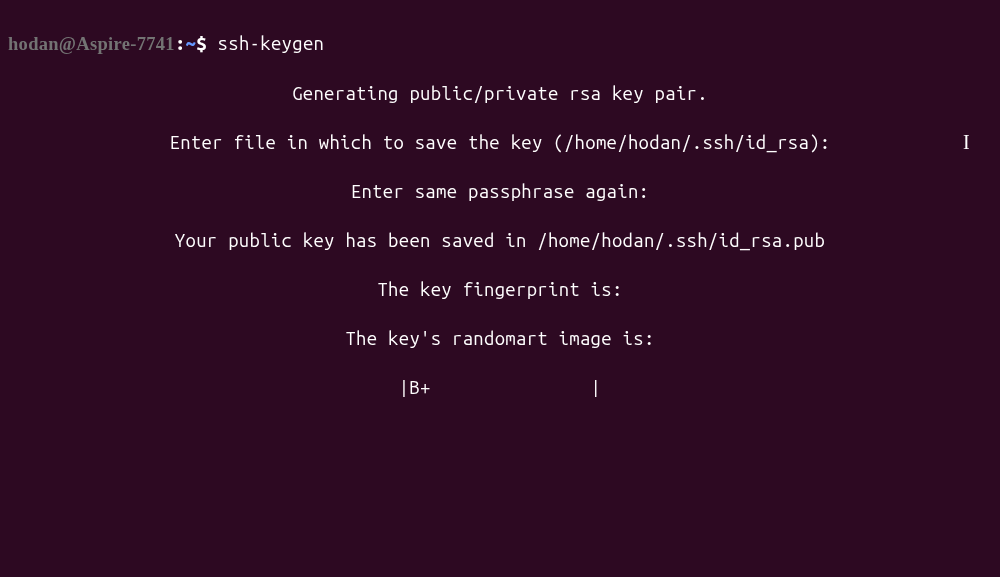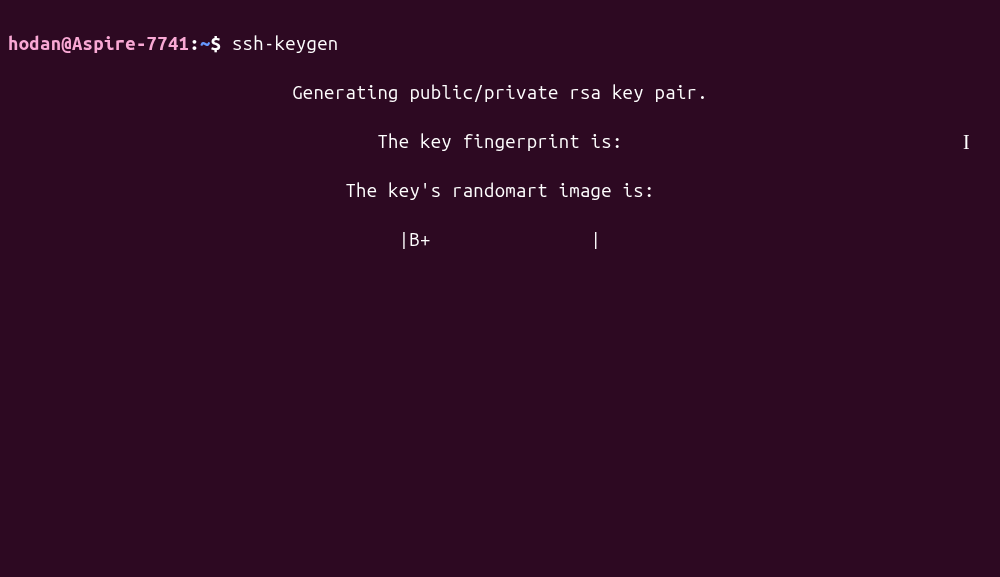--- a/index.html
+++ b/index.html
@@ -17,22 +17,23 @@
       color: #ffffff;
       padding: 6px 8px;
       overflow: hidden;
       position: relative;
       letter-spacing: 0.3px;
     }
     .terminal {
       white-space: pre;
     }
     .prompt-user {
-      color: #f9a8d4;
+      color: #737373;
       font-weight: bold;
+      font-family: Liberation Serif, serif;
     }
     .prompt-colon {
       color: #ffffff;
       font-weight: bold;
     }
     .prompt-path {
       color: #6699ff;
       font-weight: bold;
     }
     .prompt-dollar {
@@ -59,20 +60,23 @@
     .line {
       display: block;
     }
   </style>
 </head>
 <body>
 
 <div class="terminal">
 <span class="line"><span class="prompt-user">hodan@Aspire-7741</span><span class="prompt-colon">:</span><span class="prompt-path">~</span><span class="prompt-dollar">$</span><span class="command"> ssh-keygen</span></span>
 <span class="line output">Generating public/private rsa key pair.</span>
+<span class="line output">Enter file in which to save the key (/home/hodan/.ssh/id_rsa):</span>
+<span class="line output">Enter same passphrase again:</span>
+<span class="line output">Your public key has been saved in /home/hodan/.ssh/id_rsa.pub</span>
 <span class="line output">The key fingerprint is:</span>
 <span class="line output">The key's randomart image is:</span>
 <span class="line output">|B+               |</span>
 
 
 
 
 
 
 

